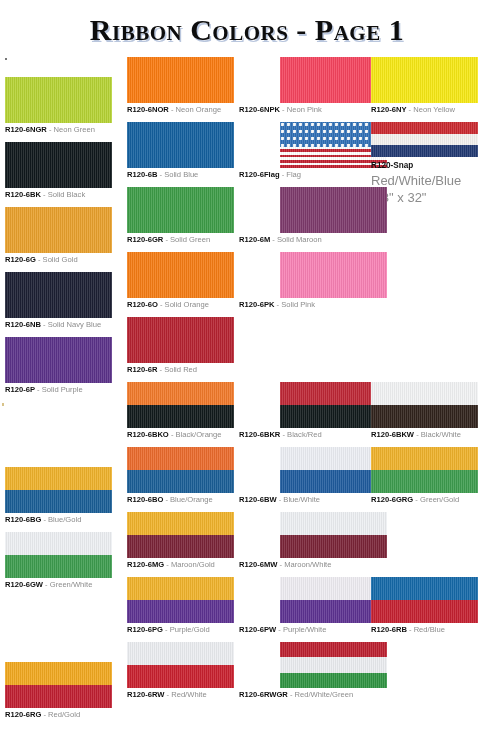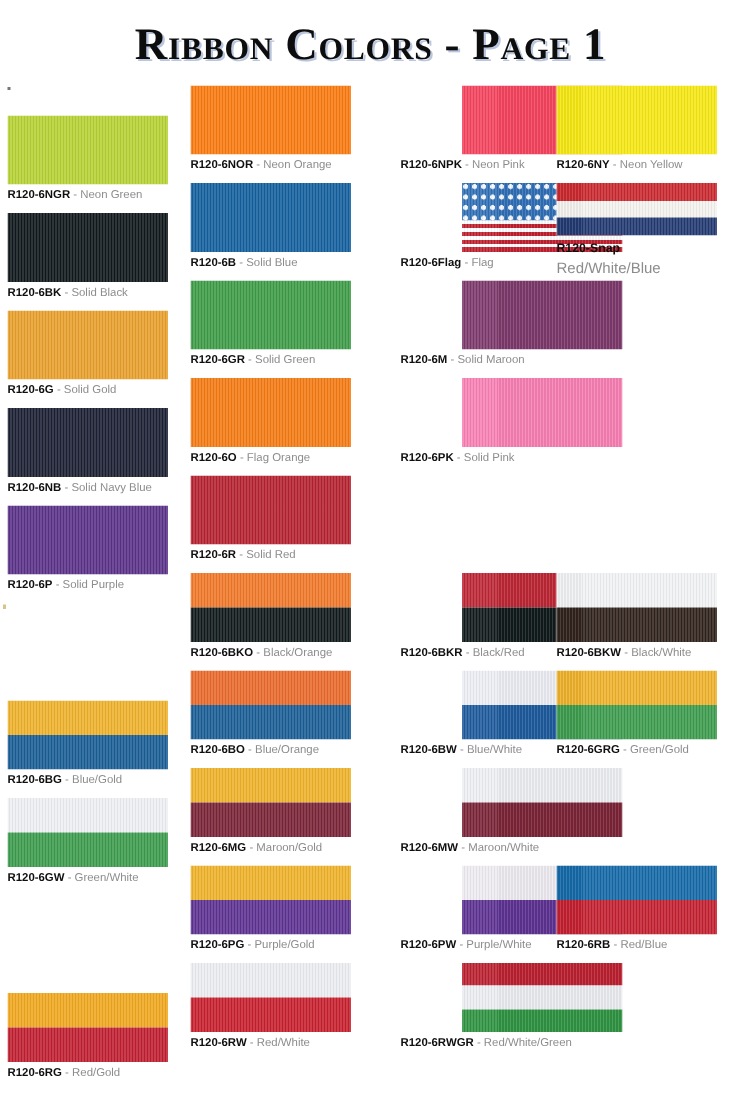--- a/index.html
+++ b/index.html
@@ -63,21 +63,21 @@
     position: relative;
     height: 65px;
   }
   .swatch-cell {
     position: absolute;
     top: 0;
     width: 112px;
   }
   .swatch-cell.col0 { left: 5px; margin-top: 20px; }
   .swatch-cell.col1 { left: 127px; }
-  .swatch-cell.col2 { left: 267px; padding-left: 41px; }
+  .swatch-cell.col2 { left: 239px; padding-left: 41px; }
   .swatch-cell.col3 { left: 371px; }
 
   .swatch {
     width: 107px;
     height: 46px;
     position: relative;
     overflow: hidden;
     background: #fff;
   }
   .swatch.short { height: 35px; }
@@ -149,21 +149,21 @@
     top: 39px;
     line-height: 1.3;
   }
   .label.snap-label .sku {
     display: block;
     font-size: 8.2px;
     margin-bottom: 1.5px;
   }
   .label.snap-label .sub {
     display: block;
-    font-size: 10px;
+    font-size: 13px;
     color: #8c8c8c;
   }
 </style>
 </head>
 <body>
 
 <h1 id="page-title">Ribbon Colors - Page 1</h1>
 
 <div id="scan-dot"></div>
 <div id="scan-dot-2"></div>
@@ -252,21 +252,21 @@
       <div class="swatch-cell col0">
         <div class="swatch">
           <div class="band" style="top: 0%; height: 100%; background: rgb(28, 31, 51);"></div>
         </div>
         <div class="label"><span class="sku">R120-6NB</span><span class="sep"> - </span><span class="nm">Solid Navy Blue</span></div>
       </div>
       <div class="swatch-cell col1">
         <div class="swatch">
           <div class="band" style="top: 0%; height: 100%; background: rgb(244, 123, 19);"></div>
         </div>
-        <div class="label"><span class="sku">R120-6O</span><span class="sep"> - </span><span class="nm">Flag Orange</span></div>
+        <div class="label"><span class="sku">R120-6O</span><span class="sep"> - </span><span class="nm">Solid Orange</span></div>
       </div>
       <div class="swatch-cell col2">
         <div class="swatch">
           <div class="band" style="top: 0%; height: 100%; background: rgb(248, 129, 180);"></div>
         </div>
         <div class="label"><span class="sku">R120-6PK</span><span class="sep"> - </span><span class="nm">Solid Pink</span></div>
       </div>
     </div>
     <div class="swatch-row">
       <div class="swatch-cell col0">

